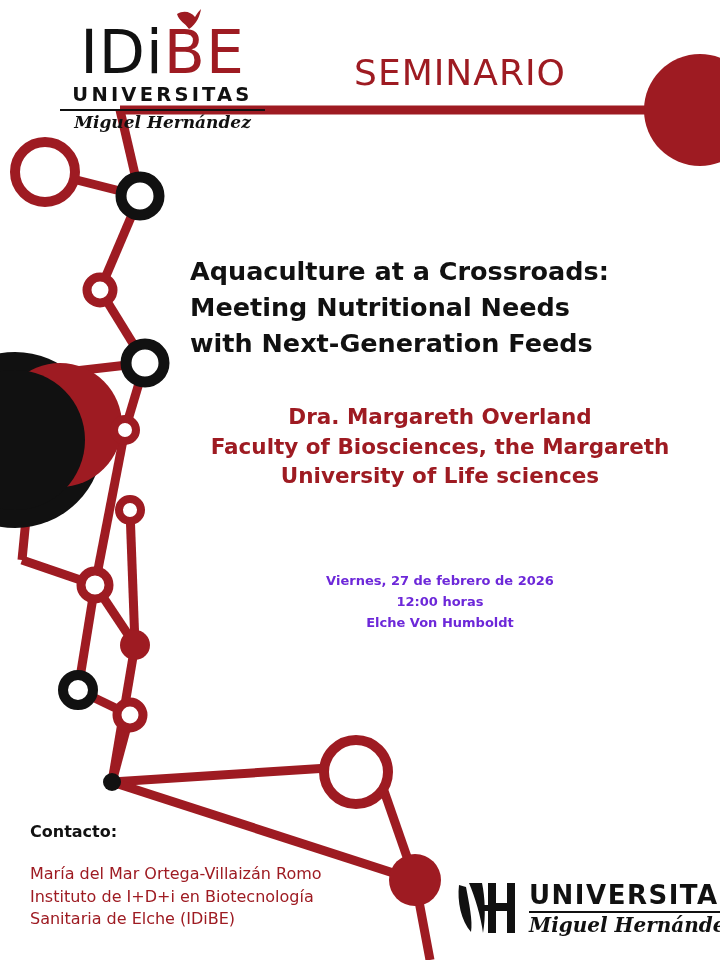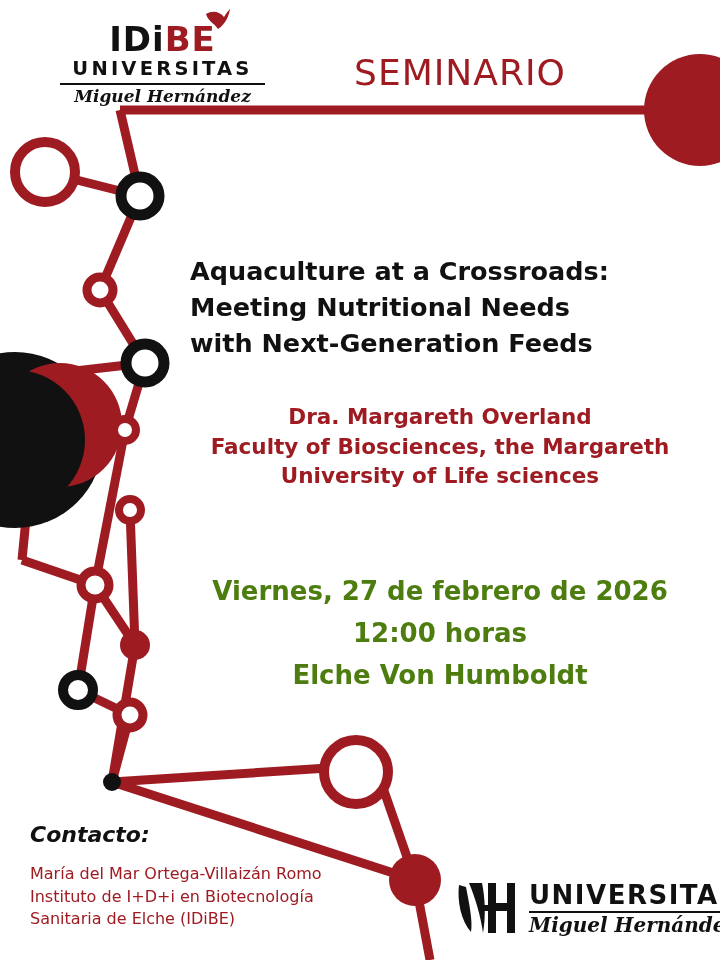--- a/index.html
+++ b/index.html
@@ -30,22 +30,22 @@
   .logo-block {
     position: absolute;
     left: 60px;
     top: 22px;
     width: 205px;
     text-align: center;
     line-height: 1;
   }
   .logo-idibe {
     font-family: "DejaVu Sans", sans-serif;
-    font-weight: bold;
-    font-size: 34px;
+    font-weight: normal;
+    font-size: 60px;
     letter-spacing: 1px;
     color: #111111;
     position: relative;
     display: inline-block;
   }
   .logo-idibe .be {
     color: #9e1b22;
   }
   .logo-leaf {
     position: absolute;
@@ -119,40 +119,39 @@
   .speaker .line { display: block; }
 
   .details {
     position: absolute;
     left: 185px;
     top: 570px;
     width: 510px;
     text-align: center;
     font-family: "DejaVu Sans", sans-serif;
     font-weight: bold;
-    font-size: 26px;
+    font-size: 13px;
     line-height: 1.62;
-    color: #4d7c0f;
+    color: #6d28d9;
   }
   .details .line { display: block; }
 
   
   .contact {
     position: absolute;
     left: 30px;
     top: 822px;
     width: 400px;
   }
   .contact-heading {
     font-family: "DejaVu Sans", sans-serif;
     font-weight: bold;
-    font-size: 22px;
-    color: #111111;
-    margin-bottom: 16px;
-    font-style: italic;
+    font-size: 16px;
+    color: #111111;
+    margin-bottom: 22px;
   }
   .contact-line {
     font-family: "DejaVu Sans", sans-serif;
     font-size: 16px;
     line-height: 1.42;
     color: #9e1b22;
   }
 
   
   .umh-logo {

